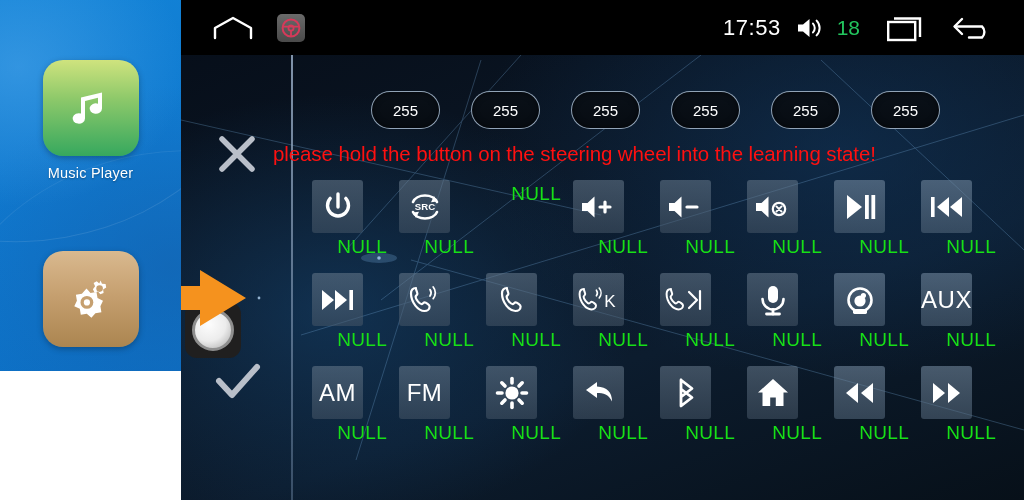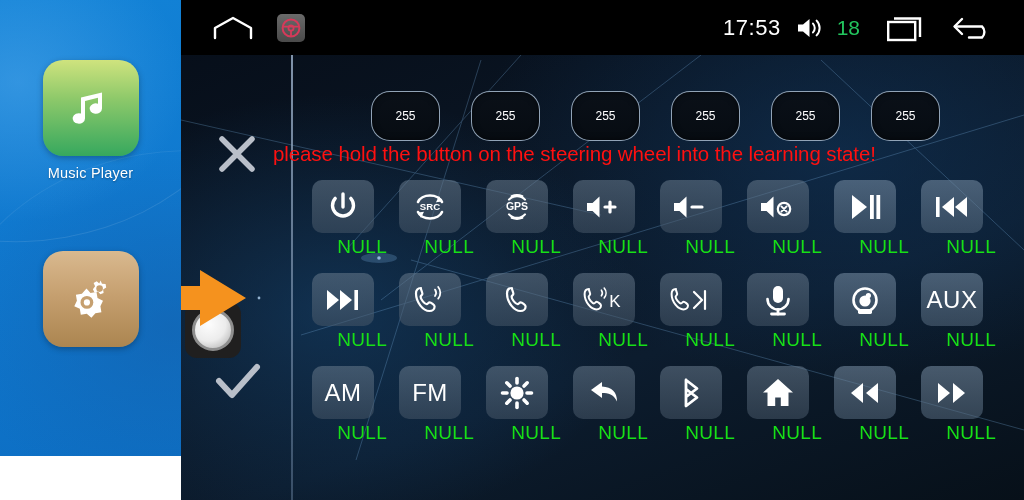--- a/index.html
+++ b/index.html
@@ -3,21 +3,21 @@
 <meta charset="utf-8">
 <style>
   * { margin:0; padding:0; box-sizing:border-box; }
   html,body { width:1024px; height:500px; overflow:hidden; background:#fff; }
   body { font-family:"Liberation Sans", sans-serif; }
 
   #screen { position:relative; width:1024px; height:500px; background:#ffffff; }
 
   
   #sidebar {
-    position:absolute; left:0; top:0; width:181px; height:456px;
+    position:absolute; left:0; top:0; width:181px; height:371px;
     background:
       radial-gradient(ellipse 240px 200px at 10% 18%, rgba(90,175,240,.45), rgba(0,0,0,0) 70%),
       radial-gradient(ellipse 300px 260px at 95% 72%, rgba(20,95,170,.55), rgba(0,0,0,0) 70%),
       linear-gradient(170deg,#1282d6 0%,#1079cf 45%,#0d6fc4 100%);
     overflow:hidden;
   }
   #sidebar .swoosh {
     position:absolute; width:420px; height:300px; border-radius:50%;
     border:1px solid rgba(255,255,255,.10); background:transparent;
   }
@@ -91,41 +91,41 @@
   #arrow-hint {
     position:absolute; left:-41px; top:268px; z-index:30; pointer-events:none;
   }
 
   
   #pills {
     position:absolute; left:190px; top:91px; z-index:15;
     display:flex; gap:31px;
   }
   .pill {
-    width:69px; height:50px; border-radius:19px;
+    width:69px; height:38px; border-radius:19px;
     border:1px solid rgba(176,197,218,.82);
     background:linear-gradient(180deg,#0a1018 0%,#070c12 100%);
     display:flex; align-items:center; justify-content:center;
-    color:#ffffff; font-size:12px; cursor:pointer;
+    color:#ffffff; font-size:15px; cursor:pointer;
     box-shadow:inset 0 0 6px rgba(0,0,0,.6);
   }
 
   
   #warning {
     position:absolute; left:92px; top:142px; z-index:16;
     color:#ff1010; font-size:20.5px; white-space:nowrap;
     letter-spacing:-.1px;
   }
 
   
   #grid { position:absolute; left:131px; top:180px; z-index:15; }
   .grid-row { display:flex; gap:12px; margin-bottom:15px; }
   .cell { width:75px; }
   .key {
-    width:62px; height:53px; border-radius:10px;
+    width:51px; height:53px; border-radius:3px;
     background:linear-gradient(180deg, rgba(104,122,140,.55) 0%, rgba(70,86,103,.55) 100%);
     display:flex; align-items:center; justify-content:center;
     cursor:pointer;
   }
   .key.lt { background:linear-gradient(180deg, rgba(122,144,166,.55) 0%, rgba(86,106,126,.55) 100%); }
   .key-text { color:#ffffff; font-size:24px; letter-spacing:.5px; }
   .slot {
     text-align:right; color:#17e017; font-size:19px; margin-top:3px;
     letter-spacing:.3px;
   }
@@ -283,31 +283,20 @@
                   <path d="M5 22 a12.5 9 0 0 0 24 0" fill="none" stroke="#ffffff" stroke-width="2.6" stroke-linecap="round"></path>
                   <path d="M26 6 l3.2 5.6 -6.2 .6z" fill="#ffffff"></path>
                   <path d="M8 28 l-3.2 -5.6 6.2 -.6z" fill="#ffffff"></path>
                   <text x="17" y="20.4" font-family="Liberation Sans, sans-serif" font-size="9.6" font-weight="bold" fill="#ffffff" text-anchor="middle">SRC</text>
                 </svg>
               </span>
             </div>
             <div class="slot">NULL</div>
           </div>
           <div class="cell">
-            <div class="key">
-              <span>
-                <svg width="34" height="34" viewBox="0 0 34 34">
-                  <text x="17" y="19.6" font-family="Liberation Sans, sans-serif" font-size="10.5" font-weight="bold" fill="#ffffff" text-anchor="middle">GPS</text>
-                  <path d="M9 9.6 a11 11 0 0 1 16 0" fill="none" stroke="#ffffff" stroke-width="2.1" stroke-linecap="round"></path>
-                  <path d="M11.6 6.2 a14.6 14.6 0 0 1 10.8 0" fill="none" stroke="#ffffff" stroke-width="2.1" stroke-linecap="round"></path>
-                  <path d="M9 24.4 a11 11 0 0 0 16 0" fill="none" stroke="#ffffff" stroke-width="2.1" stroke-linecap="round"></path>
-                  <path d="M11.6 27.8 a14.6 14.6 0 0 0 10.8 0" fill="none" stroke="#ffffff" stroke-width="2.1" stroke-linecap="round"></path>
-                </svg>
-              </span>
-            </div>
             <div class="slot">NULL</div>
           </div>
           <div class="cell">
             <div class="key">
               <span>
                 <svg width="38" height="34" viewBox="0 0 38 34">
                   <path d="M2 13 H7.5 L14.5 6.5 V27.5 L7.5 21 H2 Z" fill="#ffffff"></path>
                   <path d="M20 17 H30 M25 12 V22" stroke="#ffffff" stroke-width="3.2" stroke-linecap="round"></path>
                 </svg>
               </span>

